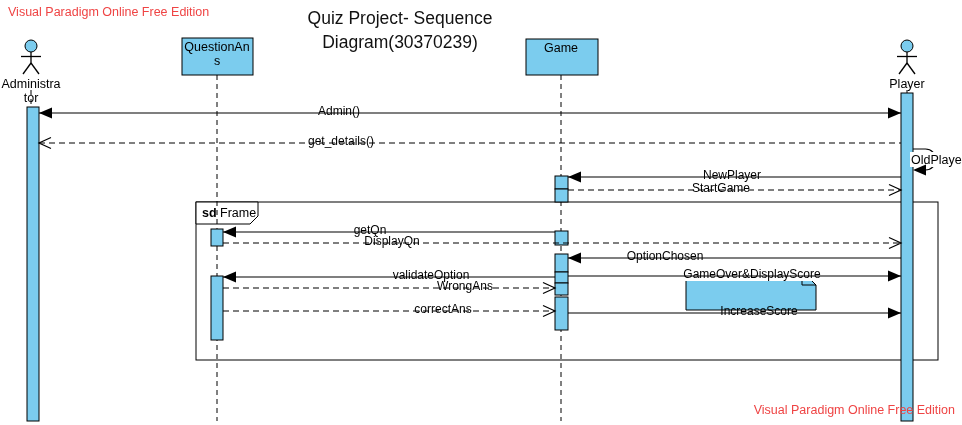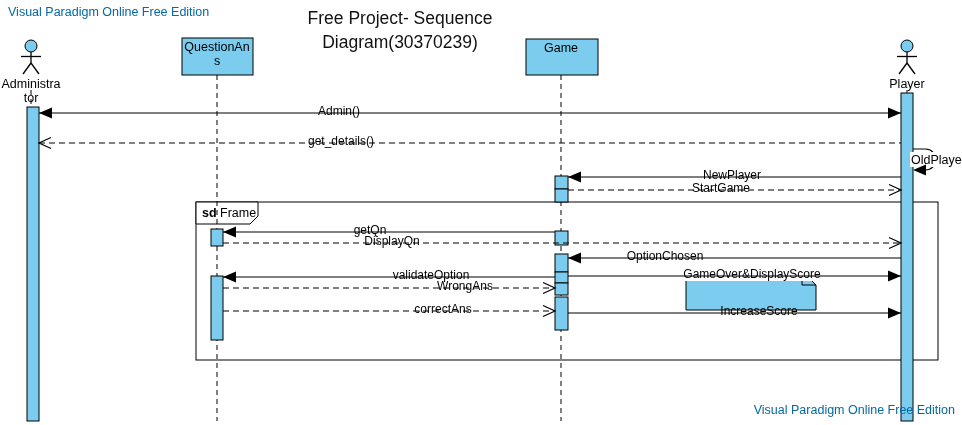--- a/index.html
+++ b/index.html
@@ -1,31 +1,31 @@
 <!DOCTYPE html>
 <html><head>
 <meta charset="utf-8">
 <style>
   html,body{margin:0;padding:0;background:#ffffff;}
   #canvas{position:relative;width:962px;height:425px;background:#fff;overflow:hidden;
           font-family:"Liberation Sans",sans-serif;}
-  .watermark{position:absolute;font-size:12.5px;color:#0369a1;white-space:nowrap;}
+  .watermark{position:absolute;font-size:12.5px;color:#ef4444;white-space:nowrap;}
   #wm-top{left:8px;top:5px;}
   #wm-bottom{right:7px;top:403px;}
   #title{position:absolute;left:250px;top:6px;width:300px;text-align:center;
          font-size:17.5px;line-height:24px;color:#111;}
   svg text{font-family:"Liberation Sans",sans-serif;}
 </style>
 </head>
 <body>
 
 <div id="canvas">
   <div class="watermark" id="wm-top">Visual Paradigm Online Free Edition</div>
   <div id="title">
-    <span>Free Project- Sequence</span><br>
+    <span>Quiz Project- Sequence</span><br>
     <span>Diagram(30370239)</span>
   </div>
   <svg id="diagram" width="962" height="425" viewBox="0 0 962 425">
       <rect x="196" y="202" width="742" height="158" fill="none" stroke="#000000" stroke-width="1"></rect>
       <path d="M196,202 h62 v14 l-8,8 h-54 Z" fill="#fff" stroke="#000000"></path>
       <text x="202" y="213" font-size="12.5" fill="#000000" dominant-baseline="central"><tspan font-weight="bold">sd </tspan><tspan>Frame</tspan></text>
       <line x1="217" y1="75" x2="217" y2="421" stroke="#000000" stroke-dasharray="5,4"></line>
       <line x1="561" y1="75" x2="561" y2="421" stroke="#000000" stroke-dasharray="5,4"></line>
       <line x1="31" y1="90" x2="31" y2="421" stroke="#000000" stroke-dasharray="5,4"></line>
       <line x1="907" y1="90" x2="907" y2="421" stroke="#000000" stroke-dasharray="5,4"></line>

